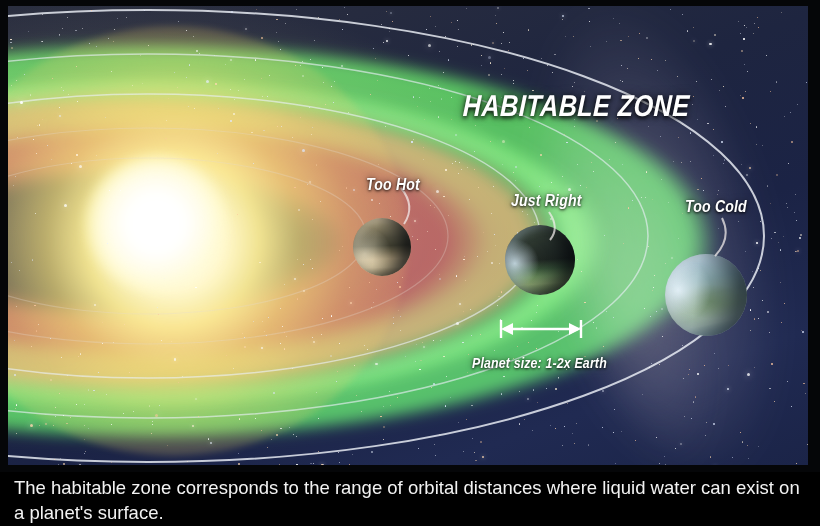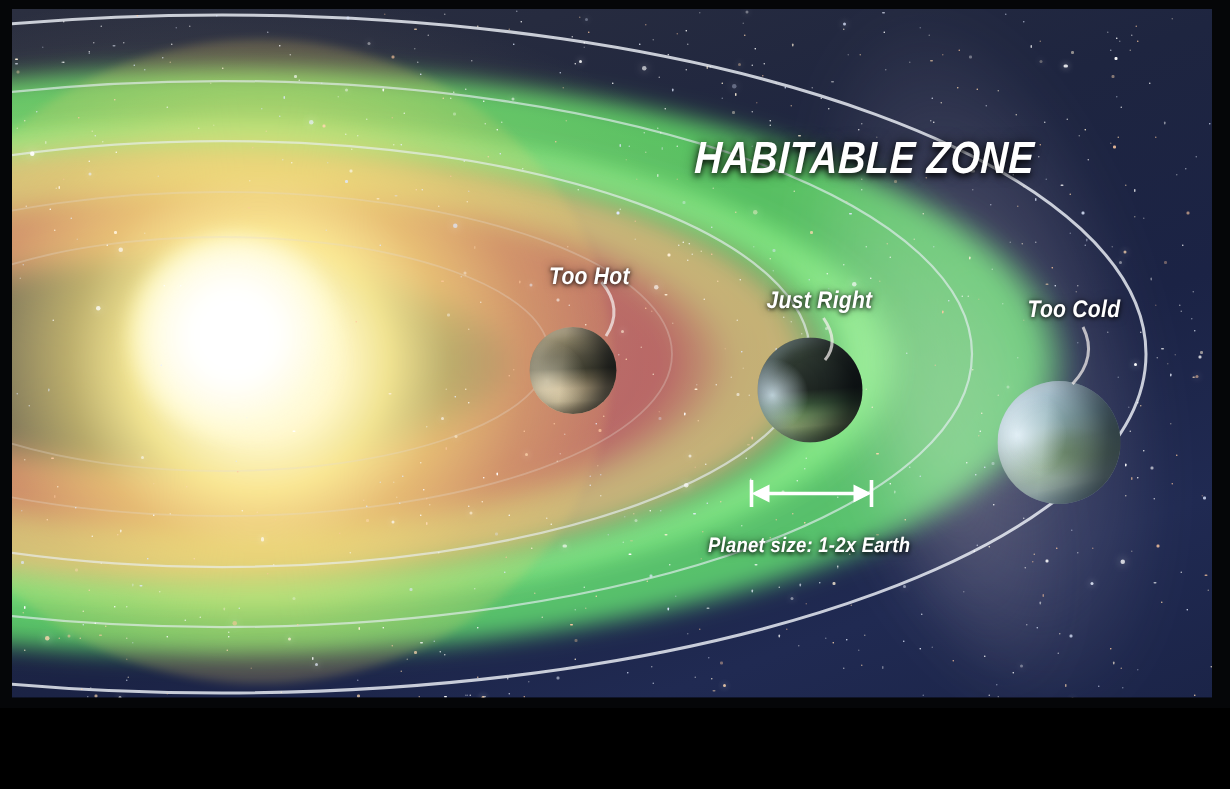--- a/index.html
+++ b/index.html
@@ -1113,14 +1113,15 @@
 
       <div class="lbl" id="title-habitable-zone">HABITABLE ZONE</div>
       <div class="lbl" id="label-too-hot">Too Hot</div>
       <div class="lbl" id="label-just-right">Just Right</div>
       <div class="lbl" id="label-too-cold">Too Cold</div>
       <div class="lbl" id="label-planet-size">Planet size: 1-2x Earth</div>
 
     </div>
   </div>
 
+  <div id="caption">The habitable zone corresponds to the range of orbital distances where liquid water can exist on a planet's surface.</div>
 
 </div>
 
 </body></html>

